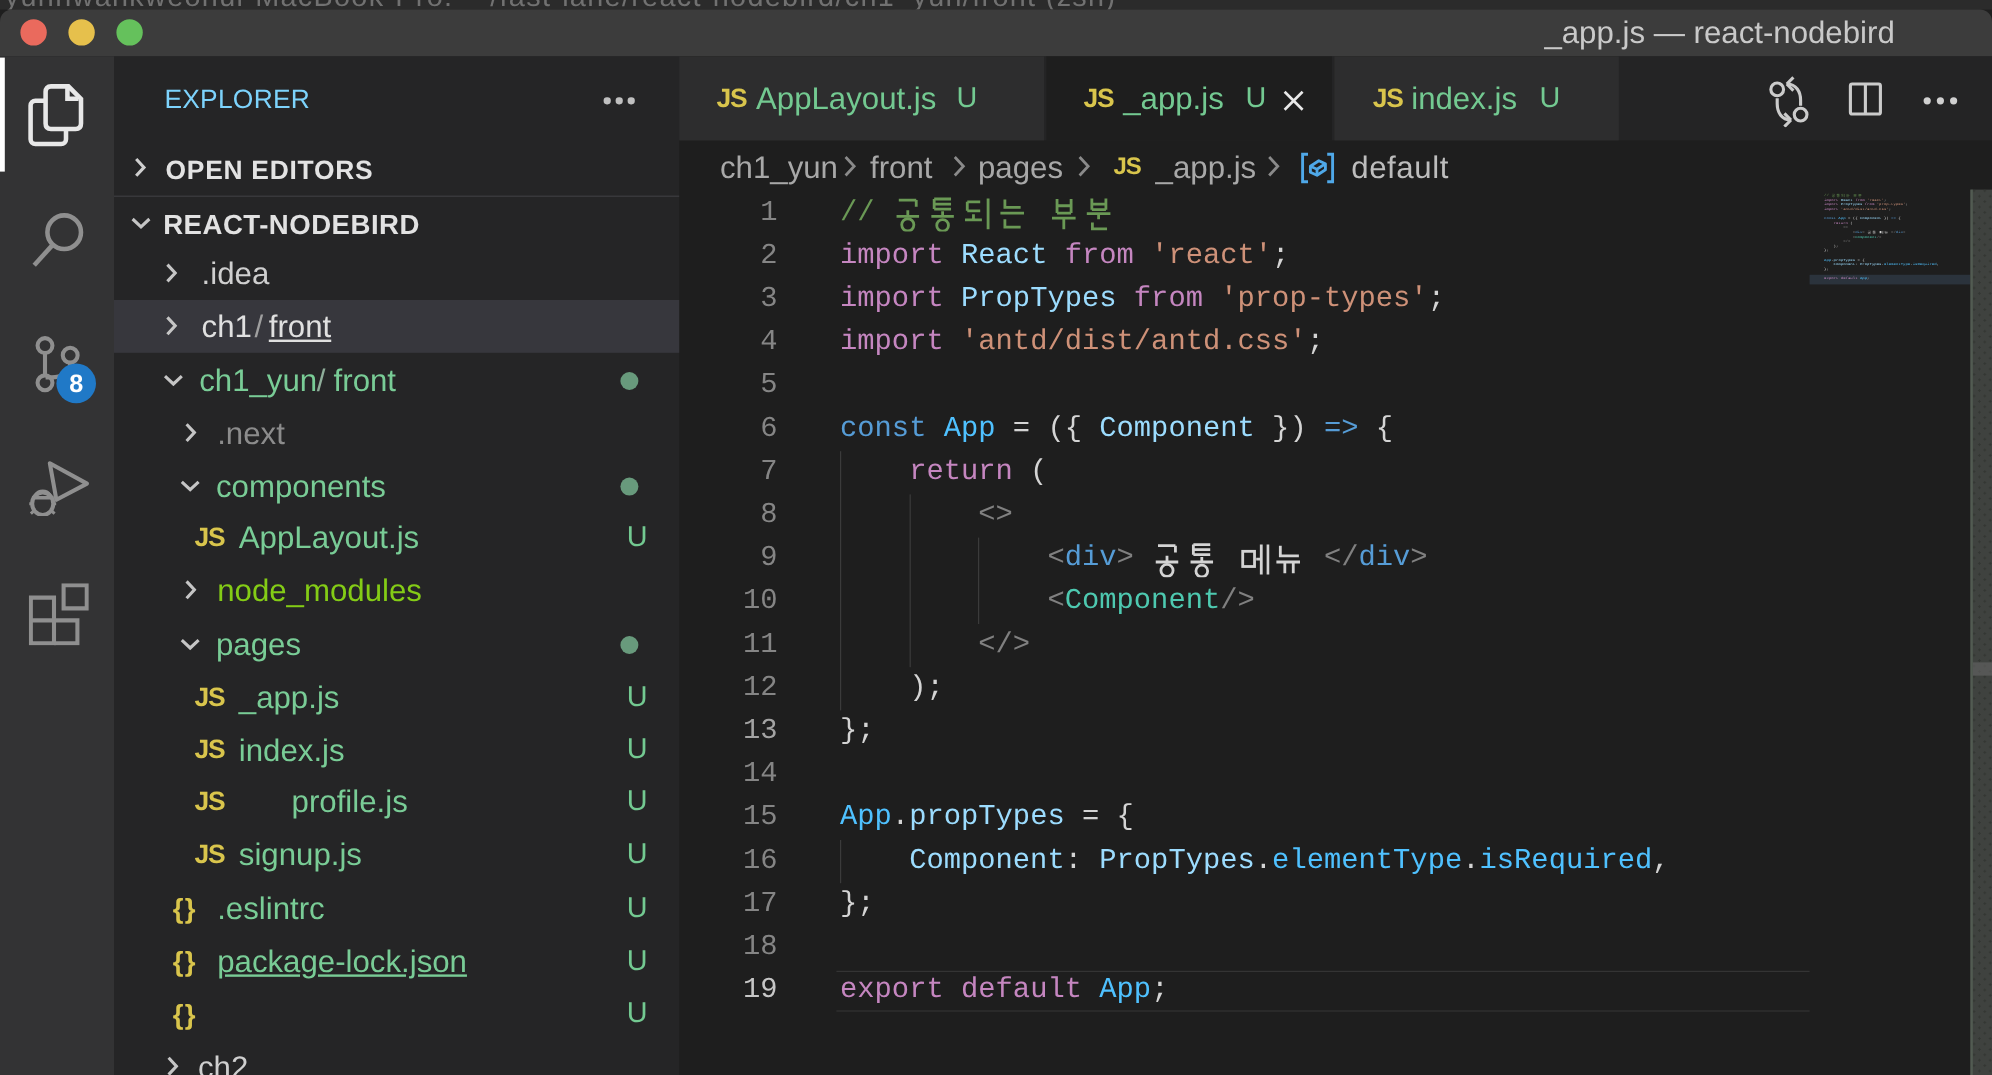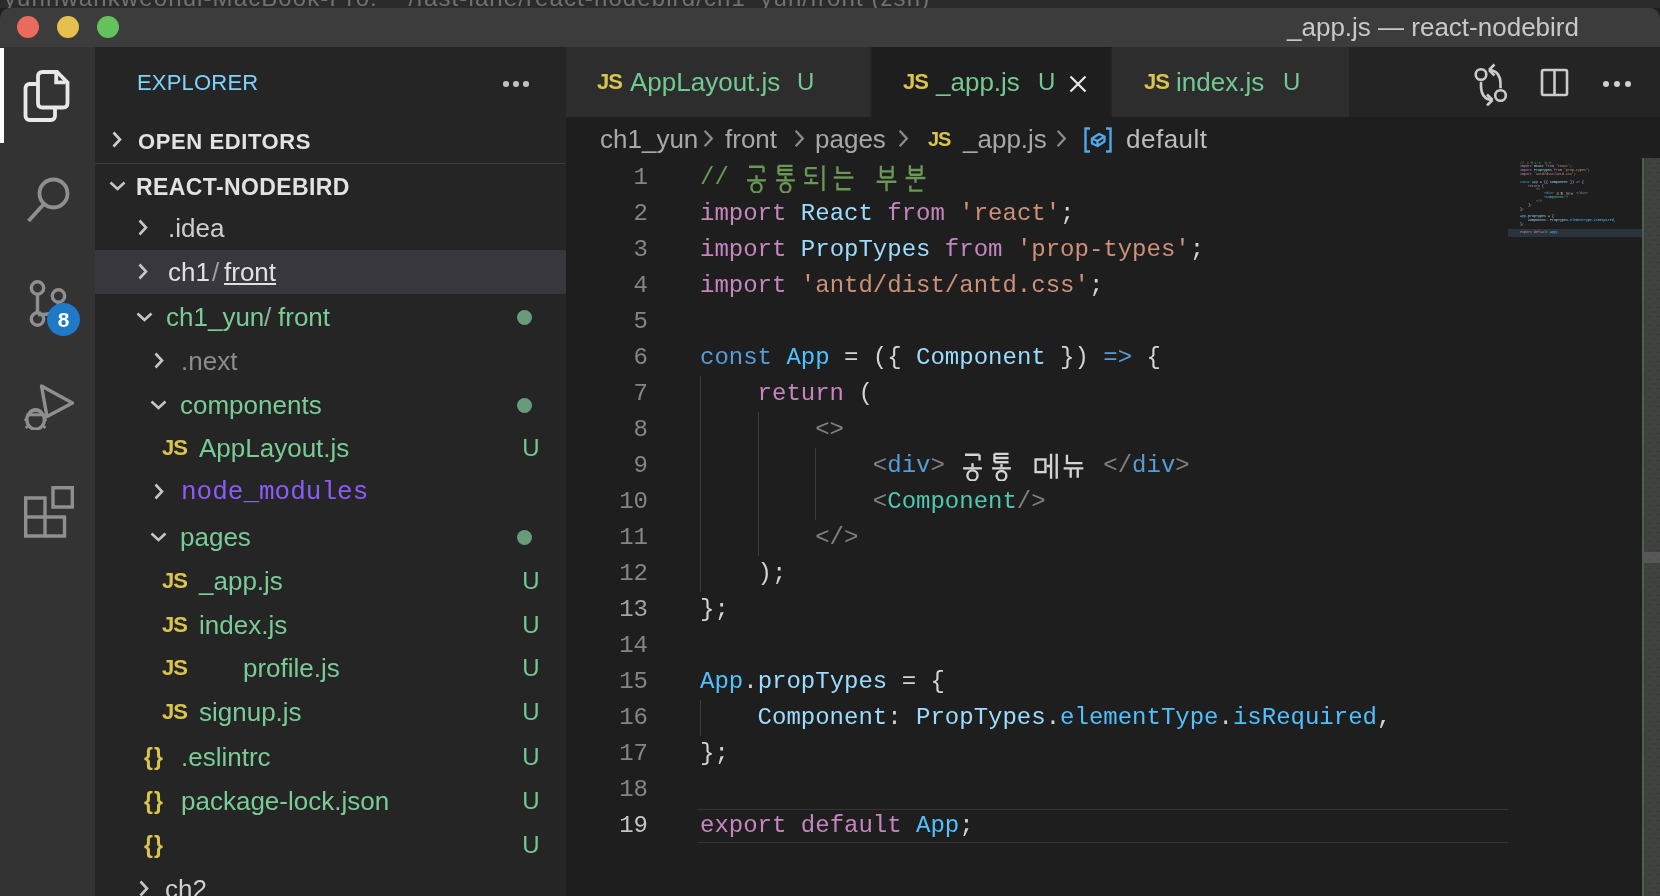--- a/index.html
+++ b/index.html
@@ -114,21 +114,21 @@
   </div>
 <div class="trow" style="top:426px">
     <span class="jsic" style="left:67px;top:0">JS</span>
     <span class="tlabel" style="left:104px;color:#79cc96;">AppLayout.js</span>
     <span class="u">U</span>
   </div>
 <div class="trow" style="top:470px">
     <svg style="position:absolute;left:59px;top:13px" width="10" height="17" viewBox="0 0 10 17" fill="none" stroke="#c5c5c5" stroke-width="2.6">
       <path d="M1.5 1.5 L8 8.5 L1.5 15.5"></path>
     </svg>
-    <span class="tlabel" style="left:86px;color:#8b5cf6;font-family:Liberation Mono, monospace;">node_modules</span>
+    <span class="tlabel" style="left:86px;color:#84cc16;">node_modules</span>
   </div>
 <div class="trow" style="top:515px">
     <svg style="position:absolute;left:55px;top:17px" width="17" height="10" viewBox="0 0 17 10" fill="none" stroke="#c5c5c5" stroke-width="2.6">
       <path d="M1.5 1.5 L8.5 8 L15.5 1.5"></path>
     </svg>
     <span class="tlabel" style="left:85px;color:#79cc96;">pages</span>
     <div class="dot"></div>
   </div>
 <div class="trow" style="top:559px">
     <span class="jsic" style="left:67px;top:0">JS</span>
@@ -150,21 +150,21 @@
     <span class="tlabel" style="left:104px;color:#79cc96;">signup.js</span>
     <span class="u">U</span>
   </div>
 <div class="trow" style="top:735px">
     <span class="tlabel" style="left:49px;color:#d9c54c;font-weight:700;font-size:23px;letter-spacing:1px">{}</span>
     <span class="tlabel" style="left:86px;color:#79cc96;">.eslintrc</span>
     <span class="u">U</span>
   </div>
 <div class="trow" style="top:779px">
     <span class="tlabel" style="left:49px;color:#d9c54c;font-weight:700;font-size:23px;letter-spacing:1px">{}</span>
-    <span class="tlabel" style="left:86px;color:#79cc96;">package-lock.json</span>
+    <span class="tlabel" style="left:86px;color:#79cc96;text-decoration:underline;">package-lock.json</span>
     <span class="u">U</span>
   </div>
 <div class="trow" style="top:823px">
     <span class="tlabel" style="left:49px;color:#d9c54c;font-weight:700;font-size:23px;letter-spacing:1px">{}</span>
     <span class="u">U</span>
   </div>
 <div class="trow" style="top:867px">
     <svg style="position:absolute;left:44px;top:13px" width="10" height="17" viewBox="0 0 10 17" fill="none" stroke="#c5c5c5" stroke-width="2.6">
       <path d="M1.5 1.5 L8 8.5 L1.5 15.5"></path>
     </svg>

